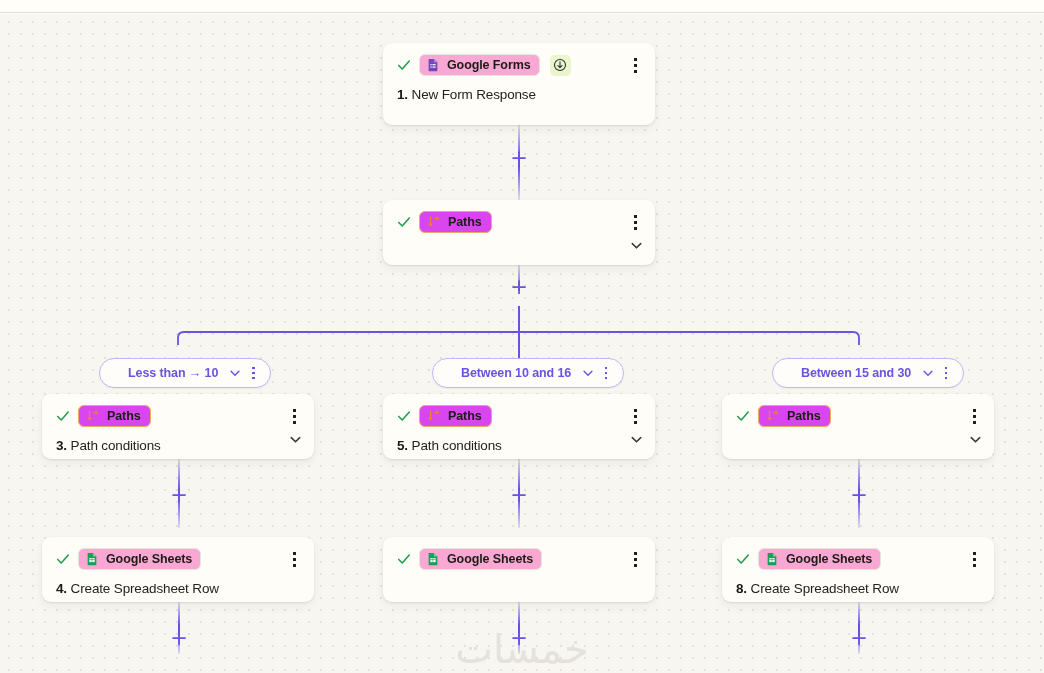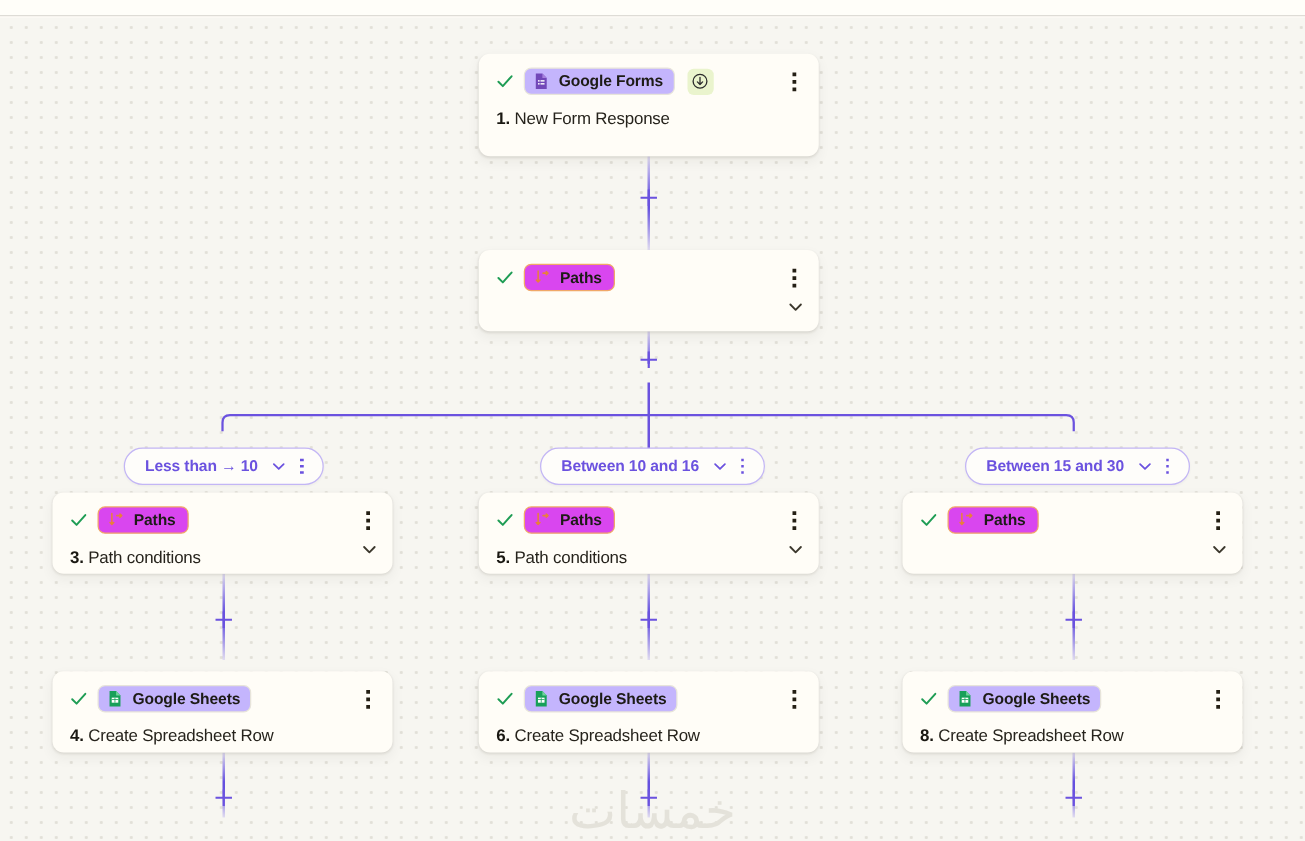--- a/index.html
+++ b/index.html
@@ -97,21 +97,21 @@
     flex: 0 0 auto;
     color: #1f9d55;
     display: block;
   }
   .app-chip {
     display: inline-flex;
     align-items: center;
     gap: 7px;
     border: 1px solid #e7e4da;
     border-radius: 6px;
-    background: #c4b5fd;
+    background: #f9a8d4;
     padding: 2px 8px 2px 6px;
     height: 22px;
   }
   .app-chip.paths-chip {
     border: 1px solid #f0a868;
     background: #d946ef;
     padding: 2px 9px 2px 7px;
   }
   .chip-label {
     font-size: 12.5px;
@@ -183,20 +183,21 @@
     box-shadow: 0 1px 2px rgba(40,30,80,0.05);
     cursor: pointer;
   }
   .pill-label {
     font-size: 12.5px;
     font-weight: 700;
     color: #6b52df;
     letter-spacing: -0.1px;
     white-space: nowrap;
     margin-right: 6px;
+    margin-left: 12px;
   }
   .pill-chev { width: 14px; height: 14px; color: #6b52df; flex: 0 0 auto; }
   .pill-kebab {
     width: 14px; height: 18px;
     display: flex; flex-direction: column;
     align-items: center; justify-content: center;
     gap: 2.5px;
     cursor: pointer;
   }
   .pill-kebab i {
@@ -447,24 +448,20 @@
           <svg class="chip-ico" viewBox="0 0 16 16">
             <path d="M3 1 h6 l4 4 v10 H3 Z" fill="#18a05a"></path>
             <path d="M9 1 l4 4 h-4 Z" fill="#6fd39c"></path>
             <rect x="5" y="7" width="6" height="4.6" fill="#fff"></rect>
             <rect x="5" y="8.4" width="6" height="0.7" fill="#18a05a"></rect>
             <rect x="7.6" y="7" width="0.7" height="4.6" fill="#18a05a"></rect>
           </svg>
           <span class="chip-label">Google Sheets</span>
         </span>
       </div>
-      <div class="card-title">
-        <b>6.</b>
-        <span>Create Spreadsheet Row</span>
-      </div>
     </div>
 
     <div class="card" style="left:722px; top:380px; width:272px; height:65px;">
       <div class="kebab">
           <i></i>
           <i></i>
           <i></i>
         </div>
       <svg class="chev" viewBox="0 0 16 16">
         <path d="M3.5 6 L8 10.5 L12.5 6" fill="none" stroke="currentColor" stroke-width="1.6" stroke-linecap="round" stroke-linejoin="round"></path>

